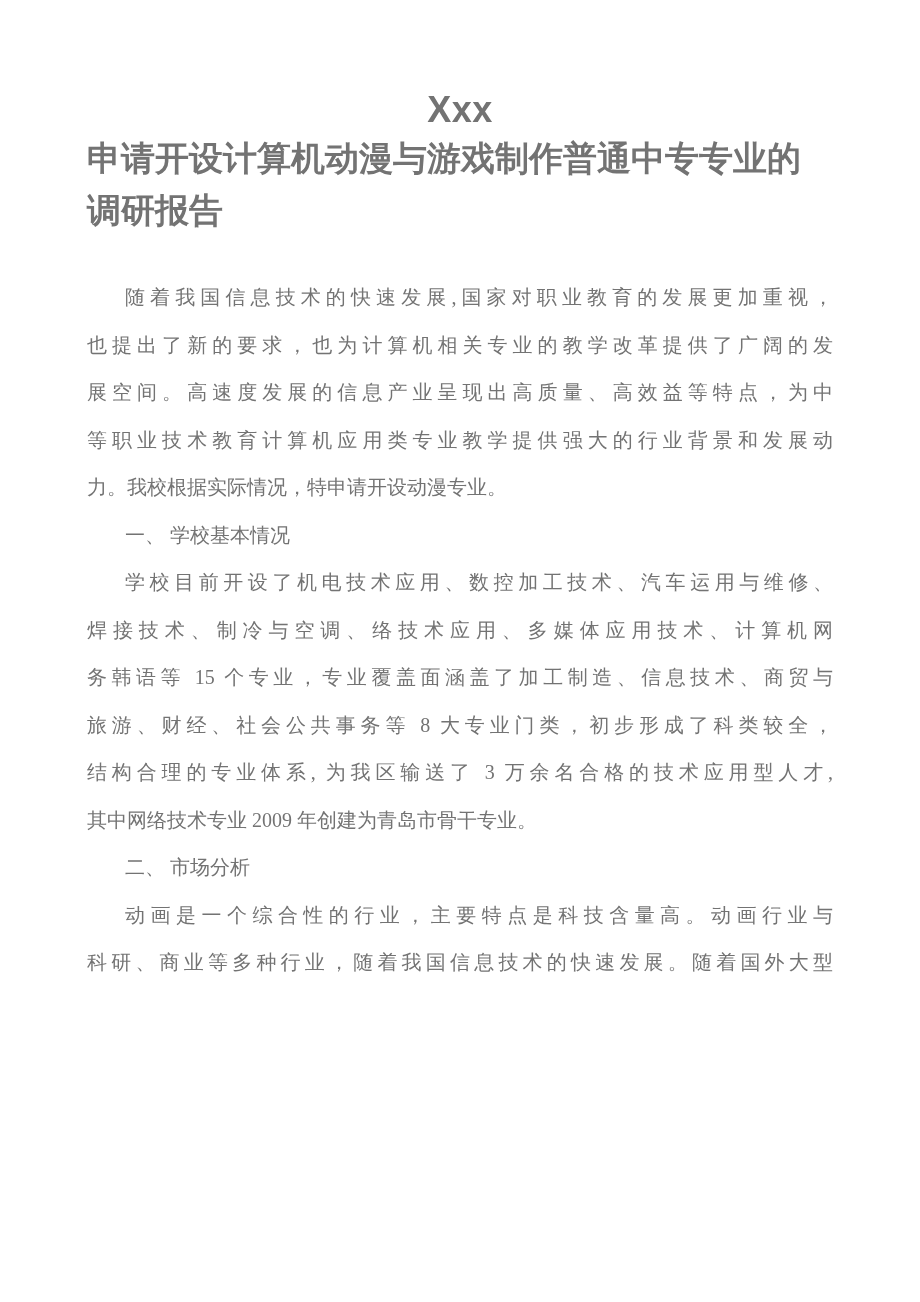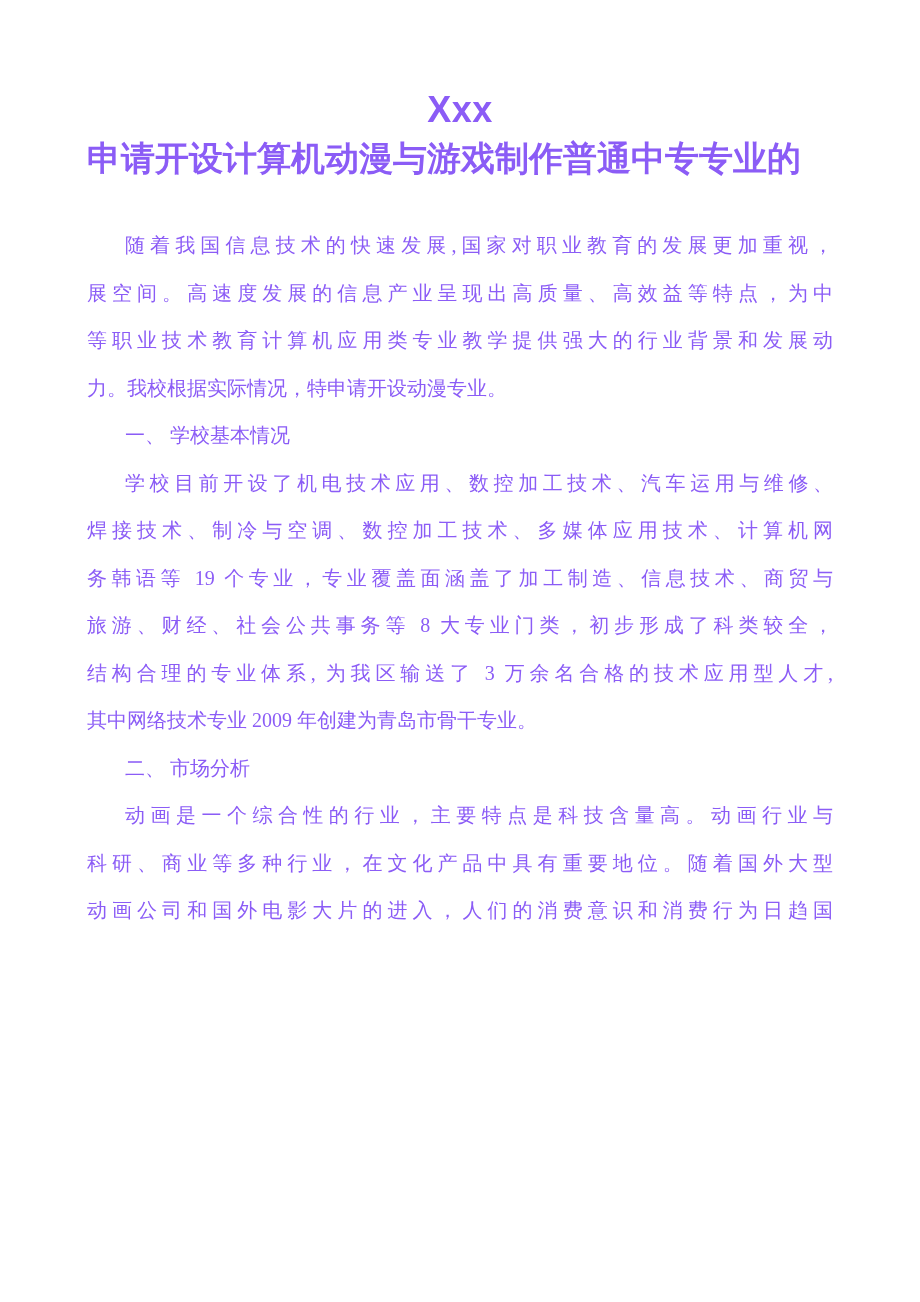--- a/index.html
+++ b/index.html
@@ -6,21 +6,21 @@
     margin: 0;
     padding: 0;
     background: #ffffff;
   }
   .page {
     position: relative;
     width: 920px;
     height: 1302px;
     margin: 0 auto;
     background: #ffffff;
-    color: #8b5cf6;
+    color: #737373;
     overflow: hidden;
   }
   .doc {
     padding: 88px 87px 0 87px;
   }
   .doc-heading {
     font-family: "Liberation Sans", sans-serif;
     font-weight: 700;
     font-size: 36px;
     line-height: 44px;
@@ -65,38 +65,39 @@
   }
 </style>
 </head>
 <body>
 
 <div class="page">
   <div class="doc">
     <div class="doc-heading">Xxx</div>
     <div class="doc-title">
       <div class="title-line">申请开设计算机动漫与游戏制作普通中专专业的</div>
+      <div class="title-line">调研报告</div>
     </div>
     <div class="doc-body" id="doc-body">
         <div class="paragraph">
           <div class="line indent">随着我国信息技术的快速发展,国家对职业教育的发展更加重视，</div>
+          <div class="line">也提出了新的要求，也为计算机相关专业的教学改革提供了广阔的发</div>
           <div class="line">展空间。高速度发展的信息产业呈现出高质量、高效益等特点，为中</div>
           <div class="line">等职业技术教育计算机应用类专业教学提供强大的行业背景和发展动</div>
           <div class="line flush">力。我校根据实际情况，特申请开设动漫专业。</div>
         </div>
         <div class="line heading-line">一、 学校基本情况</div>
         <div class="paragraph">
           <div class="line indent">学校目前开设了机电技术应用、数控加工技术、汽车运用与维修、</div>
-          <div class="line">焊接技术、制冷与空调、数控加工技术、多媒体应用技术、计算机网</div>
-          <div class="line">务韩语等 19 个专业，专业覆盖面涵盖了加工制造、信息技术、商贸与</div>
+          <div class="line">焊接技术、制冷与空调、络技术应用、多媒体应用技术、计算机网</div>
+          <div class="line">务韩语等 15 个专业，专业覆盖面涵盖了加工制造、信息技术、商贸与</div>
           <div class="line">旅游、财经、社会公共事务等 8 大专业门类，初步形成了科类较全，</div>
           <div class="line">结构合理的专业体系, 为我区输送了 3 万余名合格的技术应用型人才,</div>
           <div class="line flush">其中网络技术专业 2009 年创建为青岛市骨干专业。</div>
         </div>
         <div class="line heading-line">二、 市场分析</div>
         <div class="paragraph">
           <div class="line indent">动画是一个综合性的行业，主要特点是科技含量高。动画行业与</div>
-          <div class="line">科研、商业等多种行业，在文化产品中具有重要地位。随着国外大型</div>
-          <div class="line">动画公司和国外电影大片的进入，人们的消费意识和消费行为日趋国</div>
+          <div class="line">科研、商业等多种行业，随着我国信息技术的快速发展。随着国外大型</div>
         </div>
       </div>
   </div>
 </div>
 
 </body></html>

